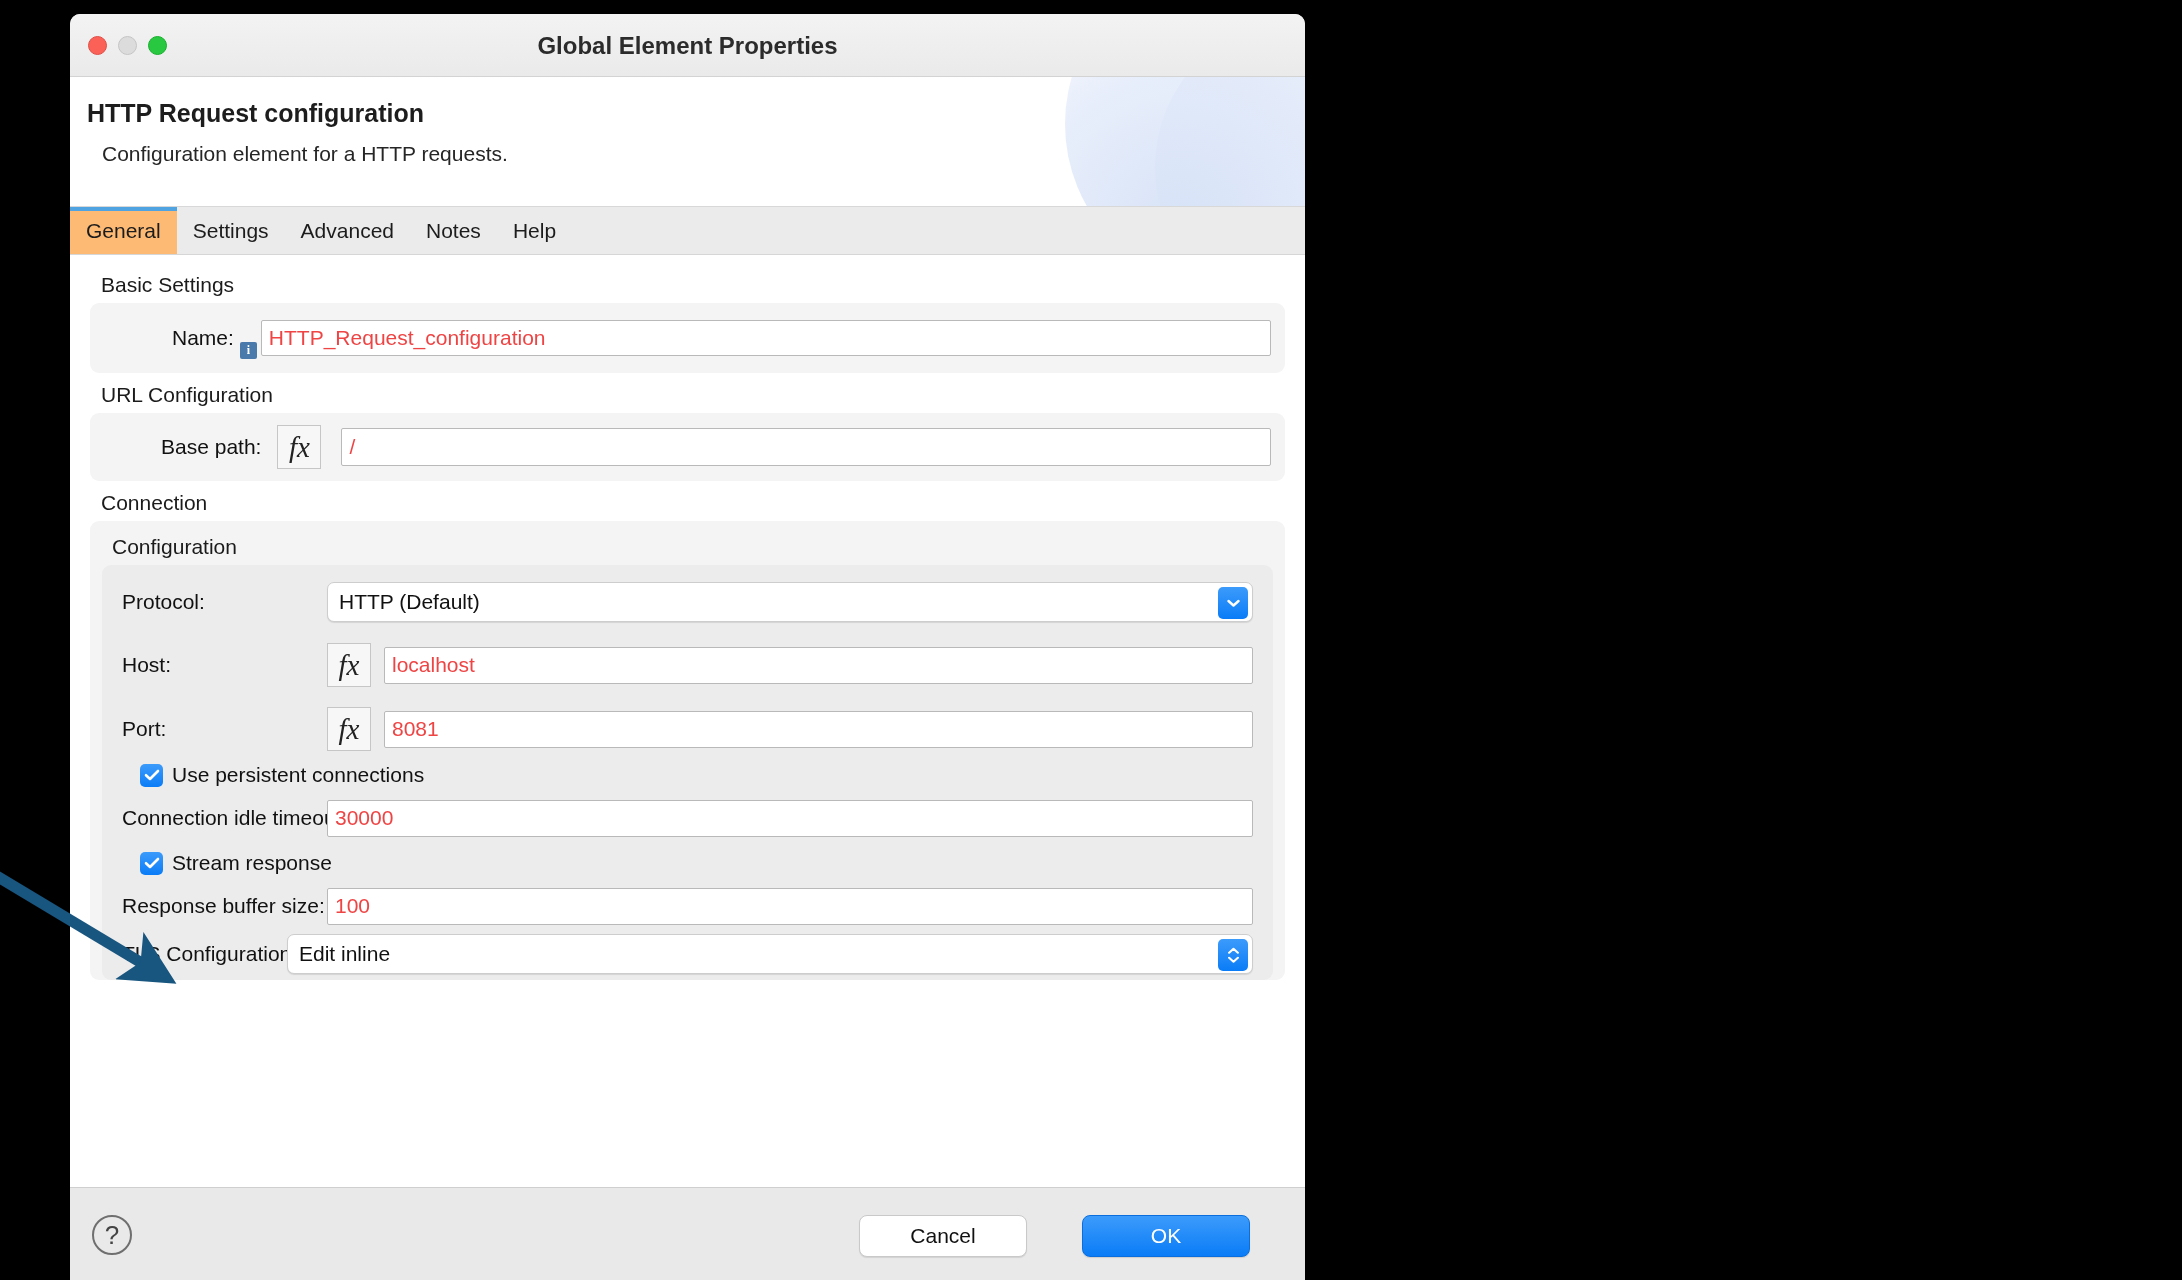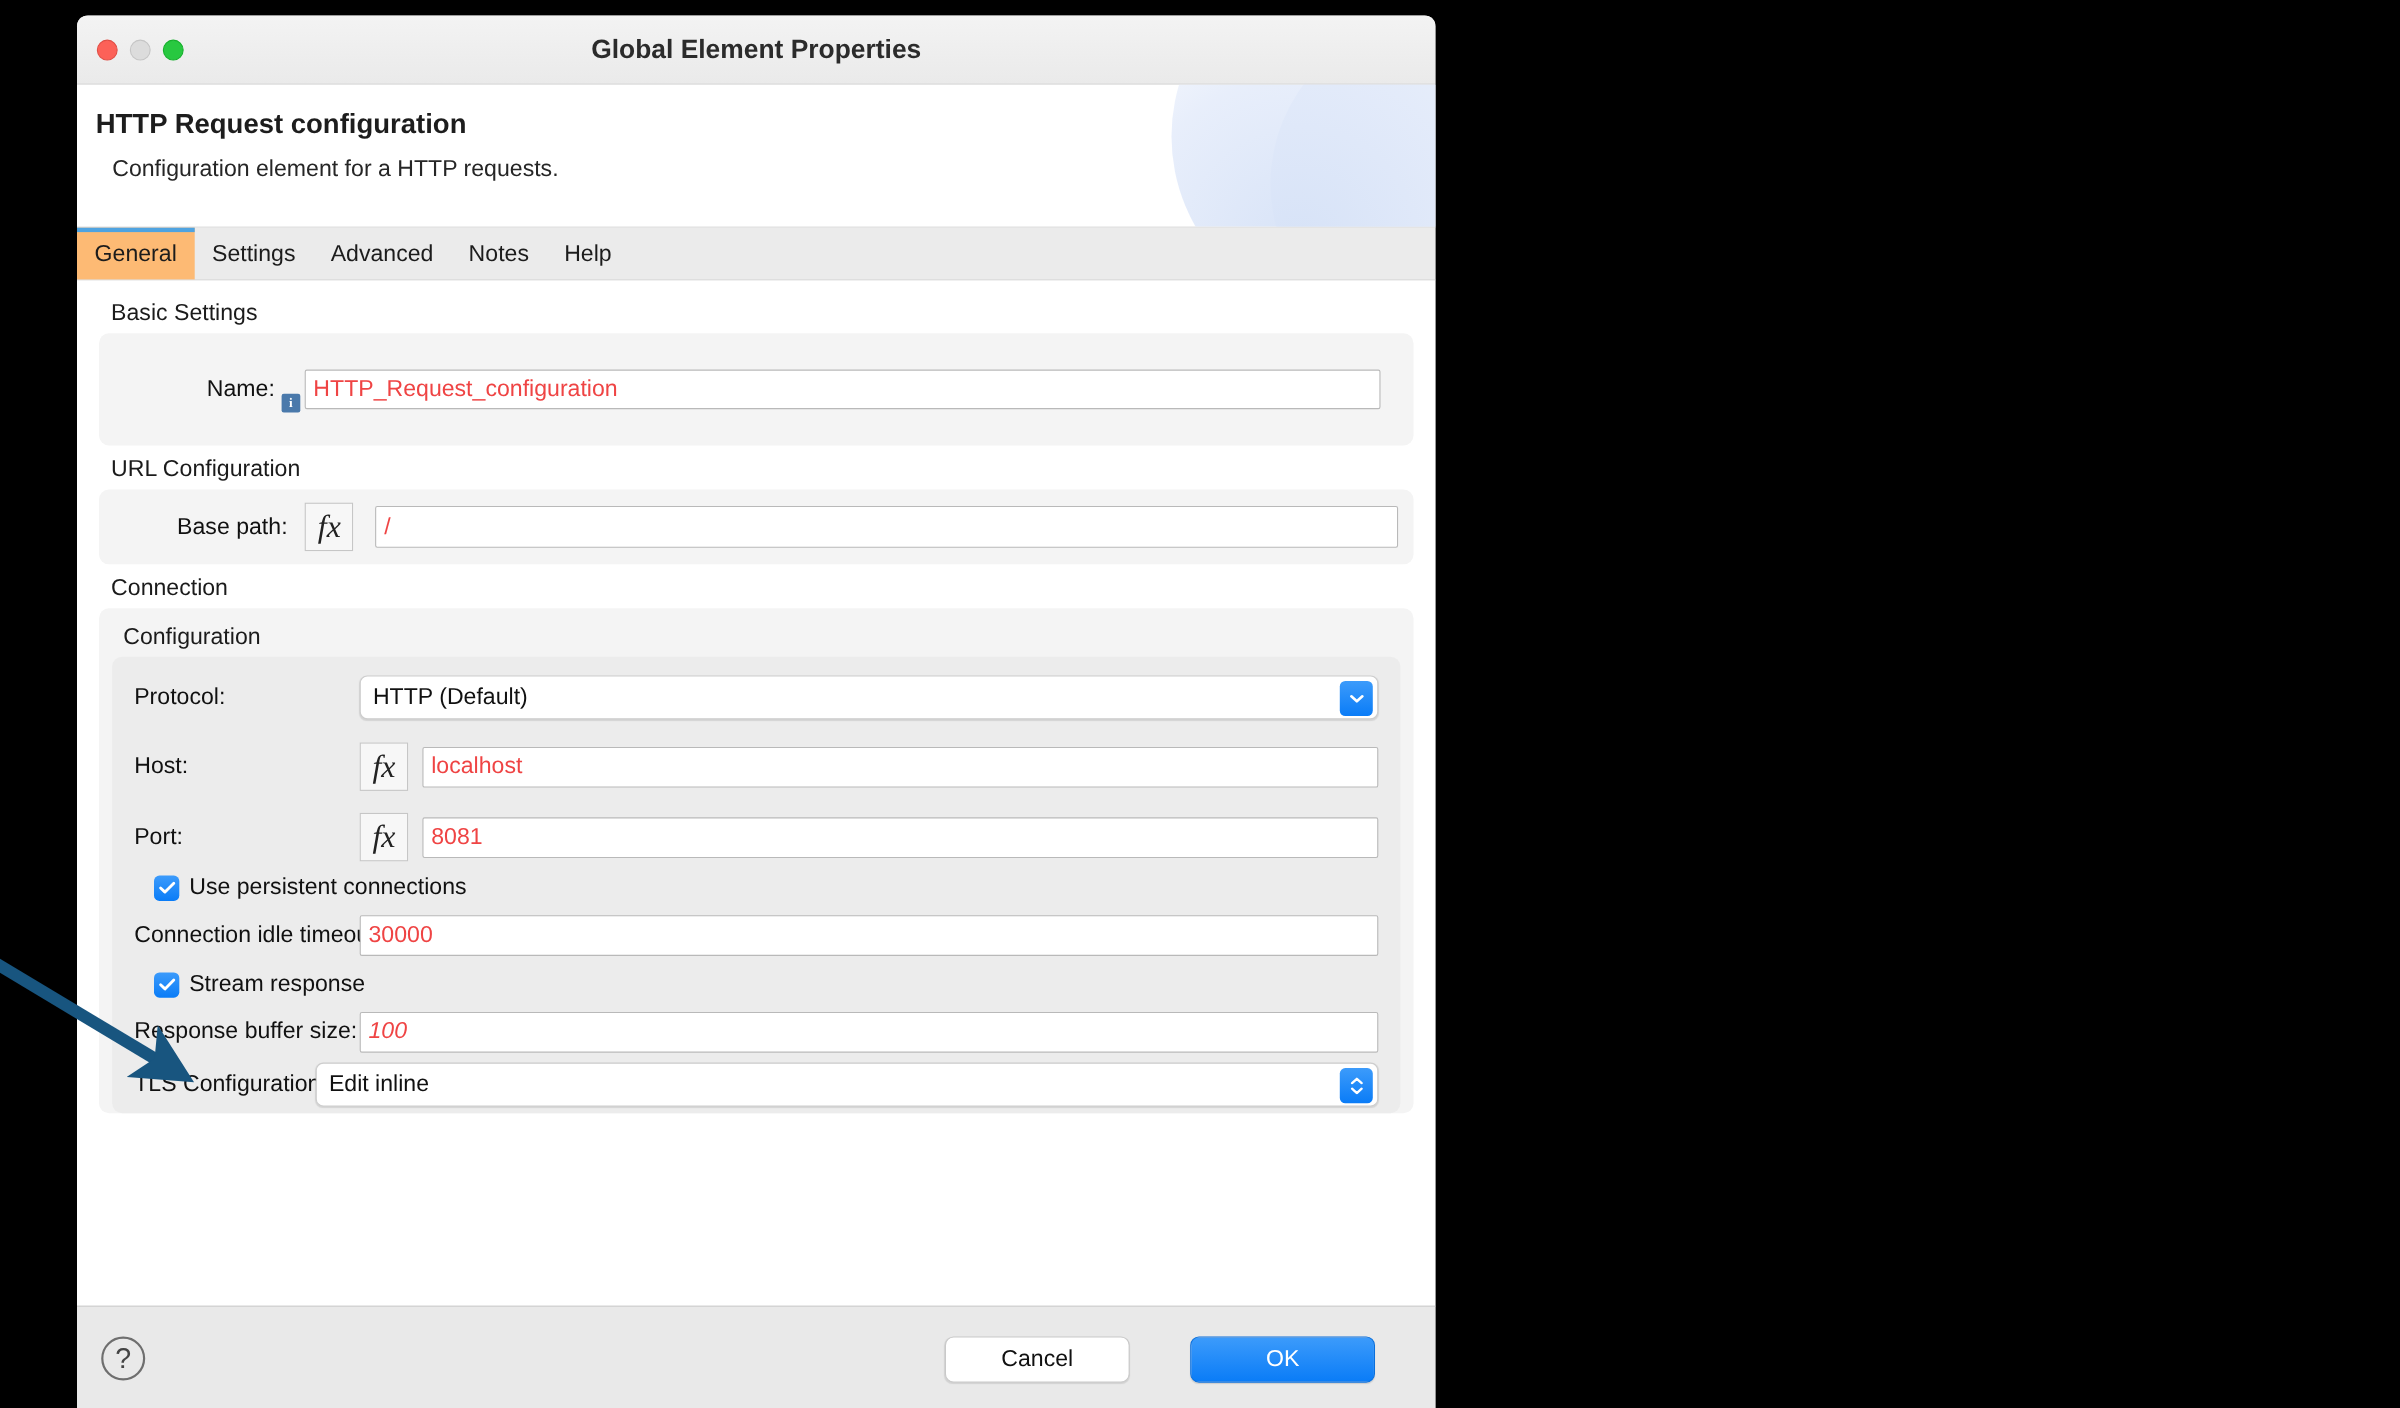--- a/index.html
+++ b/index.html
@@ -305,21 +305,21 @@
     <div class="tab">
         <span>Help</span>
       </div>
   </div>
 
   <div id="content-wrap">
     <div id="content">
 
       <div class="group-label">Basic Settings</div>
       <div class="panel" style="padding:14px 14px;">
-        <div class="row" style="margin:16px;">
+        <div class="row" style="margin:0;">
           <div style="width:68px;"></div>
           <span class="lbl">Name:</span>
           <span class="info-ico">i</span>
           <input class="txt" style="flex: 1 1 auto; margin-left: 0px;" value="HTTP_Request_configuration">
         </div>
       </div>
 
       <div class="group-label">URL Configuration</div>
       <div class="panel" style="padding:12px 14px;">
         <div class="row" style="margin:0;">
@@ -386,21 +386,21 @@
             <div class="cb">
               <svg viewBox="0 0 16 12">
                   <path d="M2 6.2 L6 10 L14 2"></path>
                 </svg>
             </div>
             <span class="cblabel">Stream response</span>
           </div>
 
           <div class="row" style="margin:2px 0;">
             <span class="lbl" style="width:205px;">Response buffer size:</span>
-            <input class="txt" style="flex: 1 1 auto; height: 37px; font-style: italic;" value="100">
+            <input class="txt" style="flex: 1 1 auto; height: 37px;" value="100">
           </div>
 
           <div class="row" style="margin:6px 0 2px 0;">
             <span class="lbl" style="width:165px;">TLS Configuration</span>
             <div class="sel" style="flex:1 1 auto;">
               <span>Edit inline</span>
               <div class="arrowbox">
                 <svg class="chev" style="height:7px;" viewBox="0 0 13 8">
                     <path d="M1.5 6.5 L6.5 2 L11.5 6.5"></path>
                   </svg>

